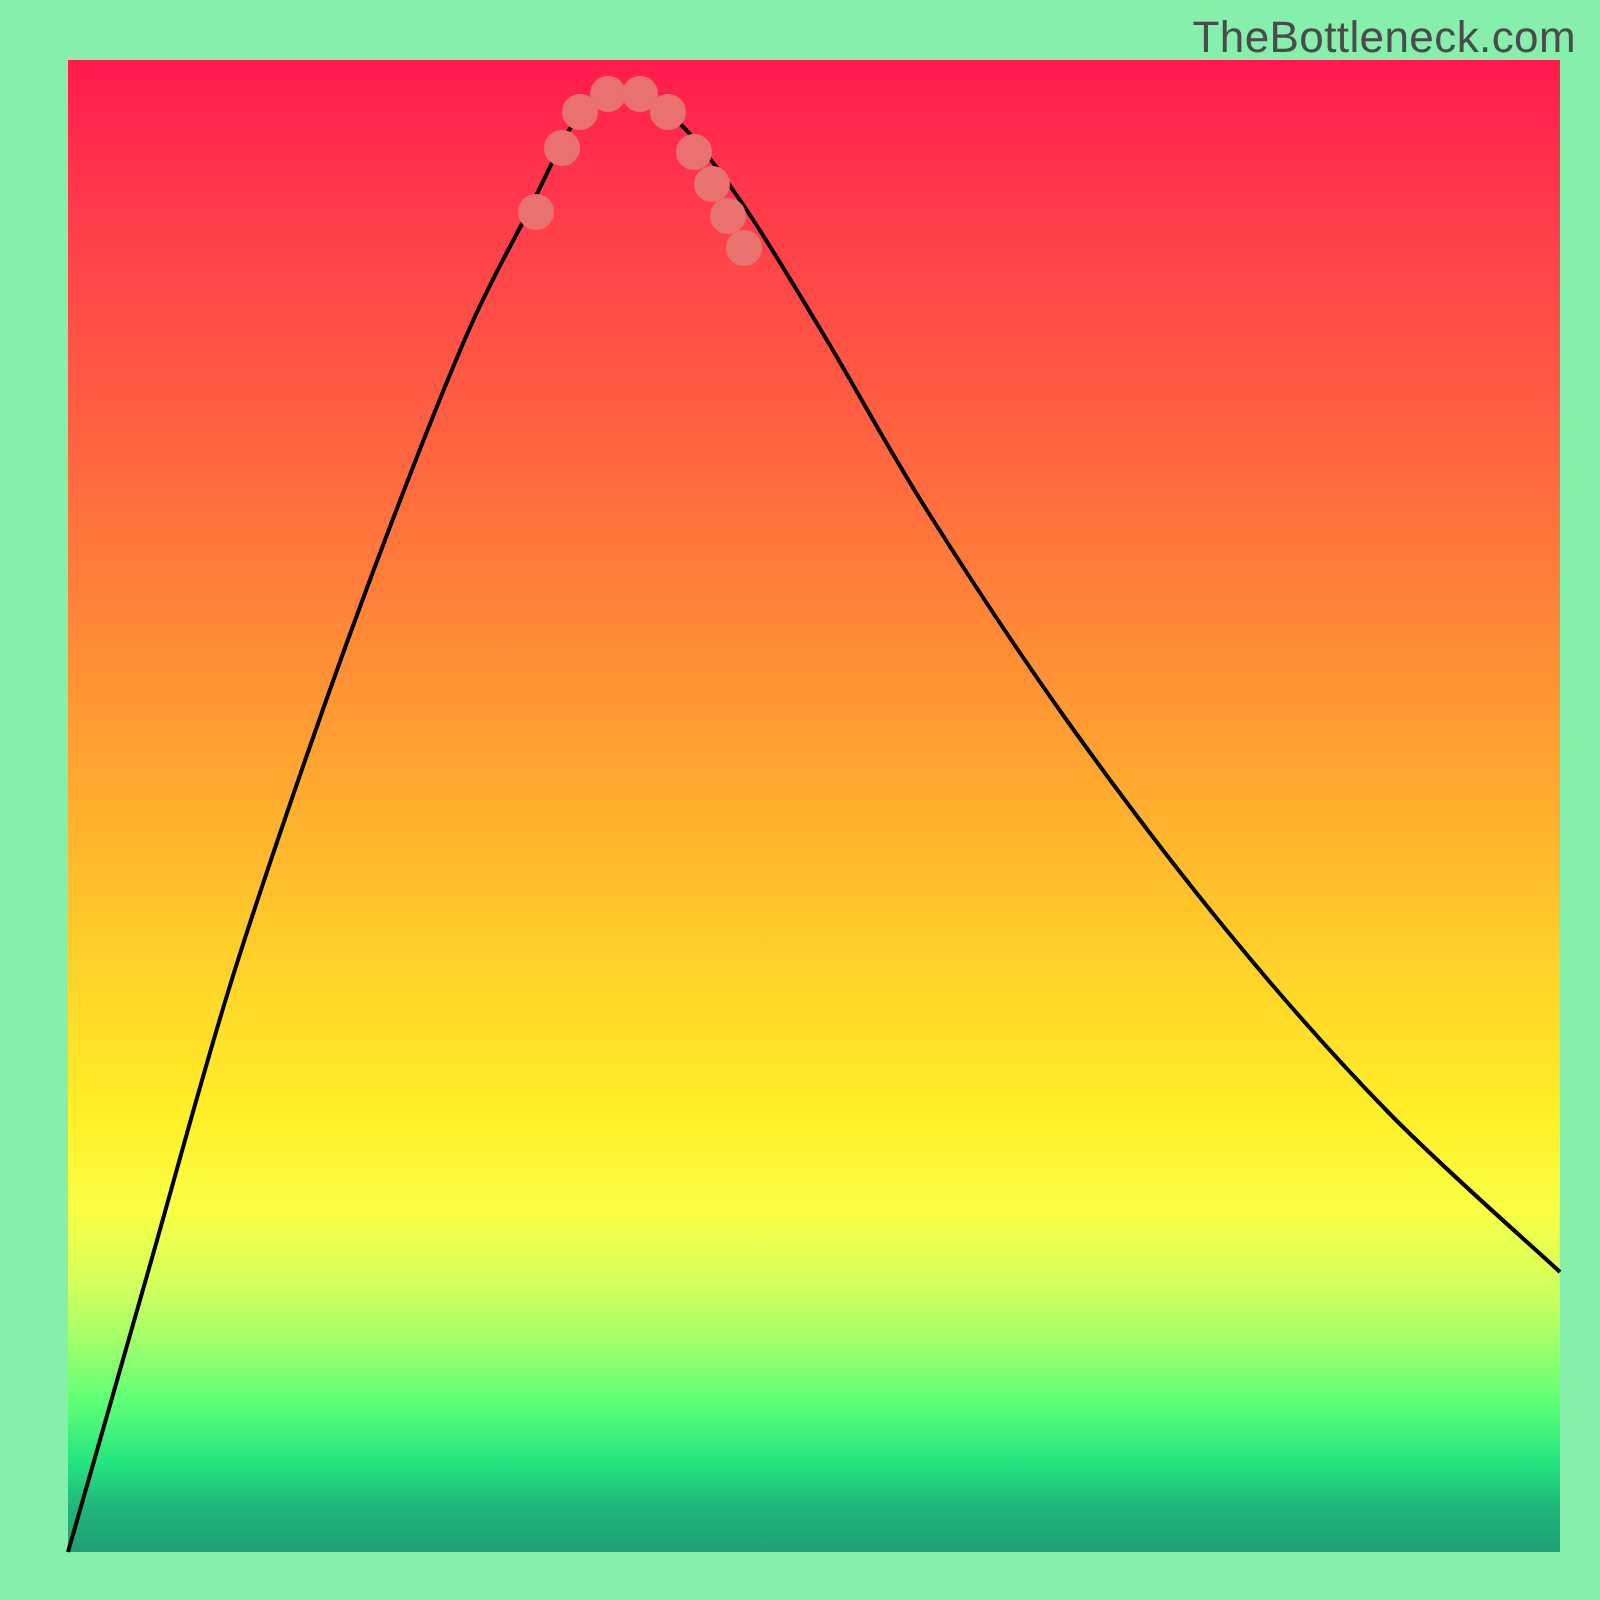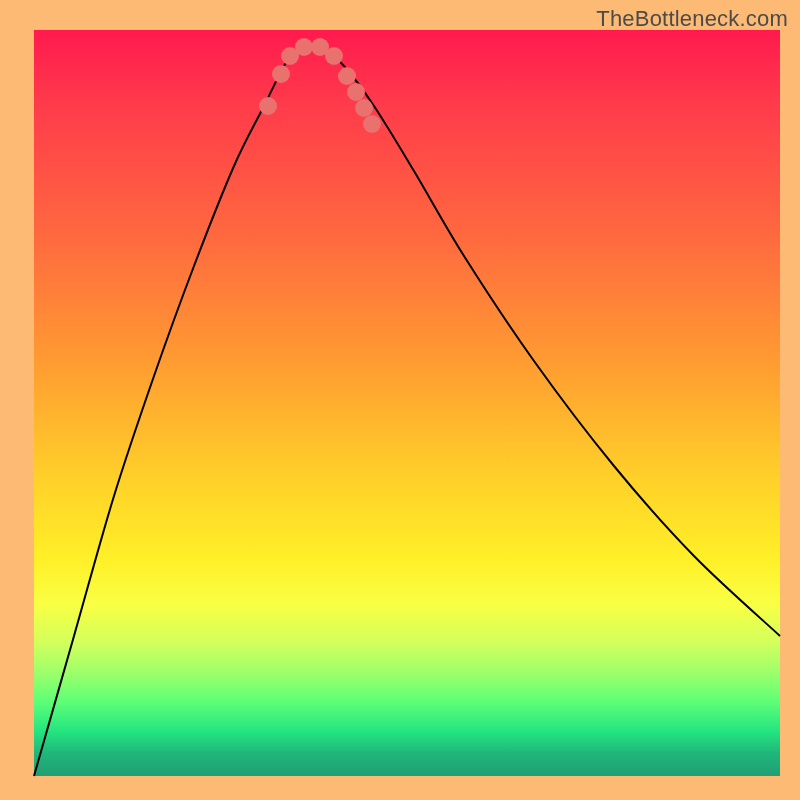--- a/index.html
+++ b/index.html
@@ -10,21 +10,21 @@
     background: #000;
     overflow: hidden;
     font-family: Arial, Helvetica, sans-serif;
   }
   .frame {
     position: absolute;
     left: 0;
     top: 0;
     width: 800px;
     height: 800px;
-    background: #fdba74;
+    background: #86efac;
   }
   .plot-area {
     position: absolute;
     left: 34px;
     top: 30px;
     width: 746px;
     height: 746px;
     
     background: linear-gradient(
       to bottom,

